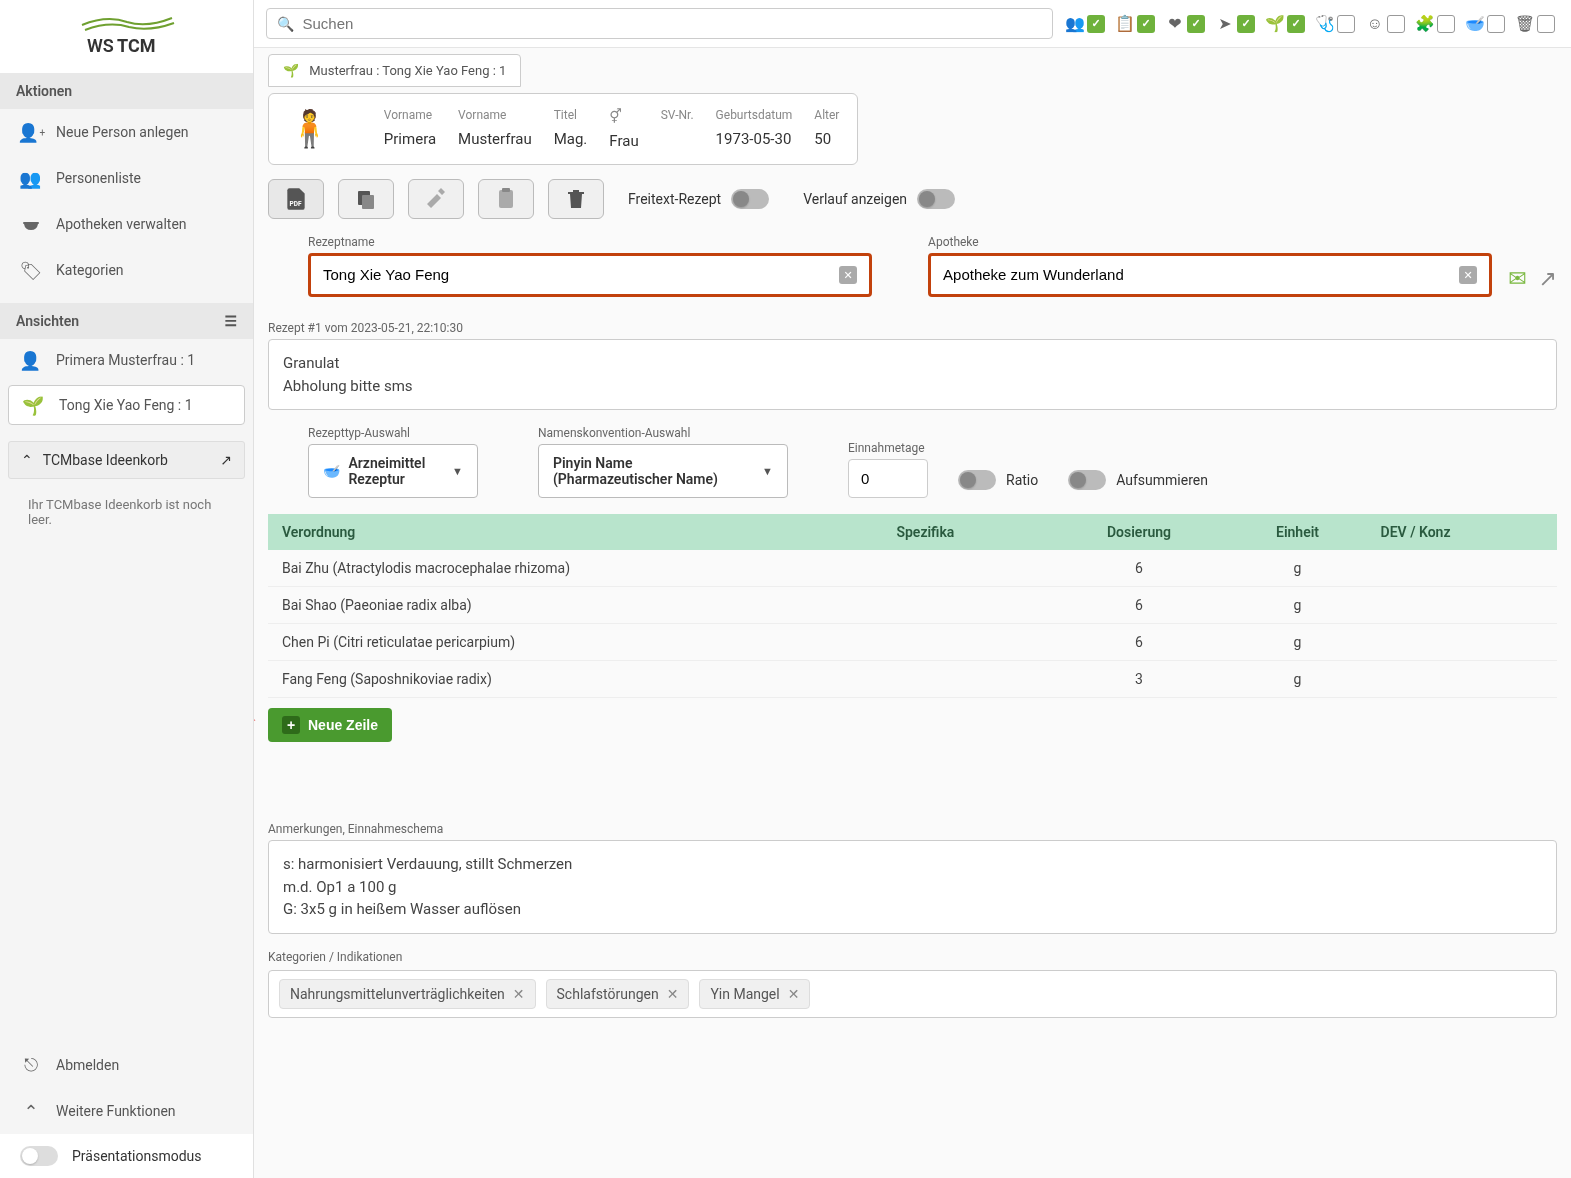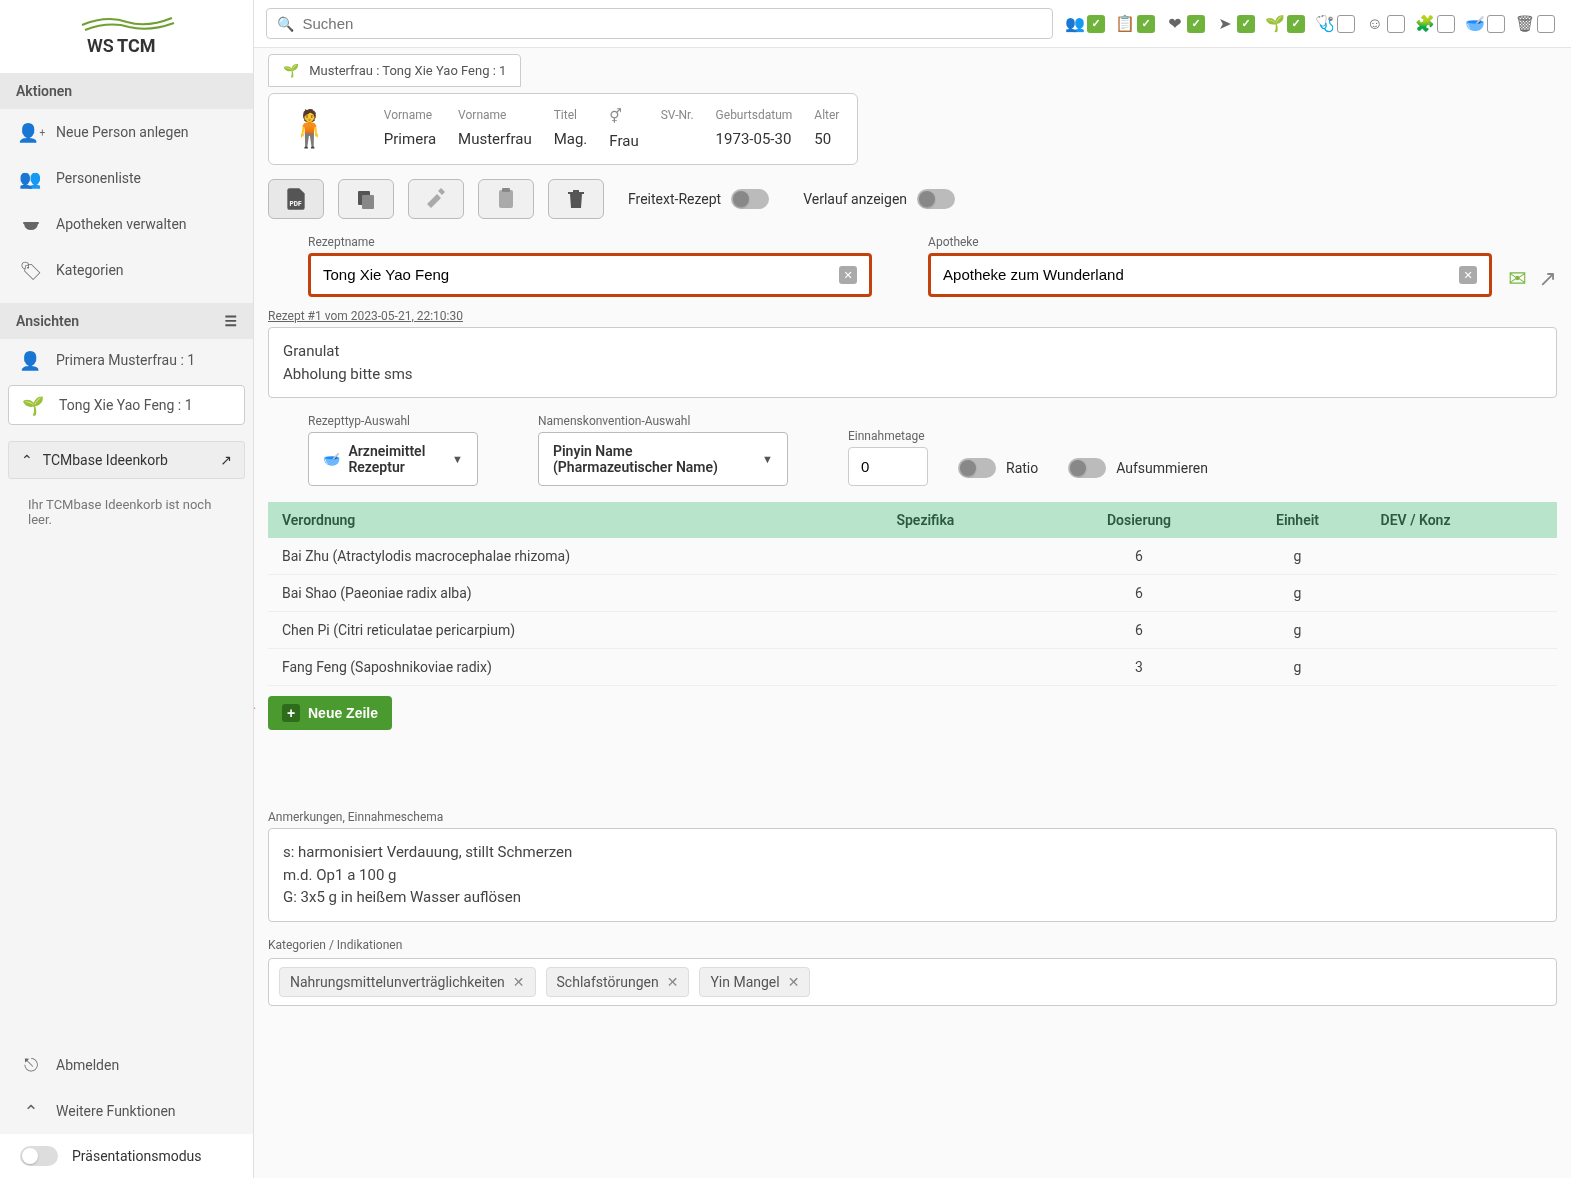--- a/index.html
+++ b/index.html
@@ -47,21 +47,21 @@
 .inline-toggle { display: flex; align-items: center; gap: 10px; margin-left: 10px; }
 .form-row { display: flex; gap: 16px; margin-top: 16px; align-items: flex-end; }
 .form-group { display: flex; flex-direction: column; gap: 4px; padding-left: 40px; }
 .form-label { font-size: 12px; color: #666; }
 .text-input { border: 3px solid #c2410c; border-radius: 4px; padding: 10px 12px; font-size: 15px; background: #fff; display: flex; align-items: flex-start; justify-content: space-between; }
 .text-input input { border: none; outline: none; flex: 1; font-size: 15px; }
 .clear-x { background: #aaa; color: #fff; width: 18px; height: 18px; border-radius: 3px; display: flex; align-items: center; justify-content: center; font-size: 11px; cursor: pointer; }
 .side-icons { display: flex; gap: 12px; align-items: center; padding-bottom: 6px; }
 .side-icon { font-size: 22px; color: #7ab840; cursor: pointer; }
 .side-icon.gray { color: #888; }
-.recipe-meta { font-size: 12px; color: #666; margin-top: 12px; text-decoration: underline; }
+.recipe-meta { font-size: 12px; color: #666; margin-top: 24px; }
 .note-box { border: 1px solid #ccc; border-radius: 4px; padding: 12px 14px; background: #fff; margin-top: 4px; font-size: 15px; color: #444; line-height: 1.5; }
 .dropdown-btn { border: 1px solid #bbb; border-radius: 4px; background: #fff; padding: 10px 14px; display: flex; align-items: center; gap: 10px; cursor: pointer; font-weight: 600; color: #333; justify-content: space-between; }
 .num-input { border: 1px solid #ccc; border-radius: 4px; padding: 10px 12px; width: 80px; font-size: 15px; }
 .table { width: 100%; border-collapse: collapse; margin-top: 16px; }
 .table thead th { background: #b8e4cc; color: #2a5a3f; font-weight: 600; text-align: left; padding: 10px 14px; font-size: 14px; }
 .table thead th.center { text-align: center; }
 .table tbody td { padding: 10px 14px; border-bottom: 1px solid #eee; color: #444; font-size: 14px; }
 .table tbody td.center { text-align: center; }
 .new-row-btn { background: #4a9a2f; color: #fff; border: none; border-radius: 4px; padding: 8px 14px; display: flex; align-items: center; gap: 8px; cursor: pointer; font-weight: 600; margin-top: 10px; font-size: 14px; }
 .new-row-btn .plus { background: #2e6b1a; width: 18px; height: 18px; border-radius: 3px; display: flex; align-items: center; justify-content: center; font-size: 14px; }

